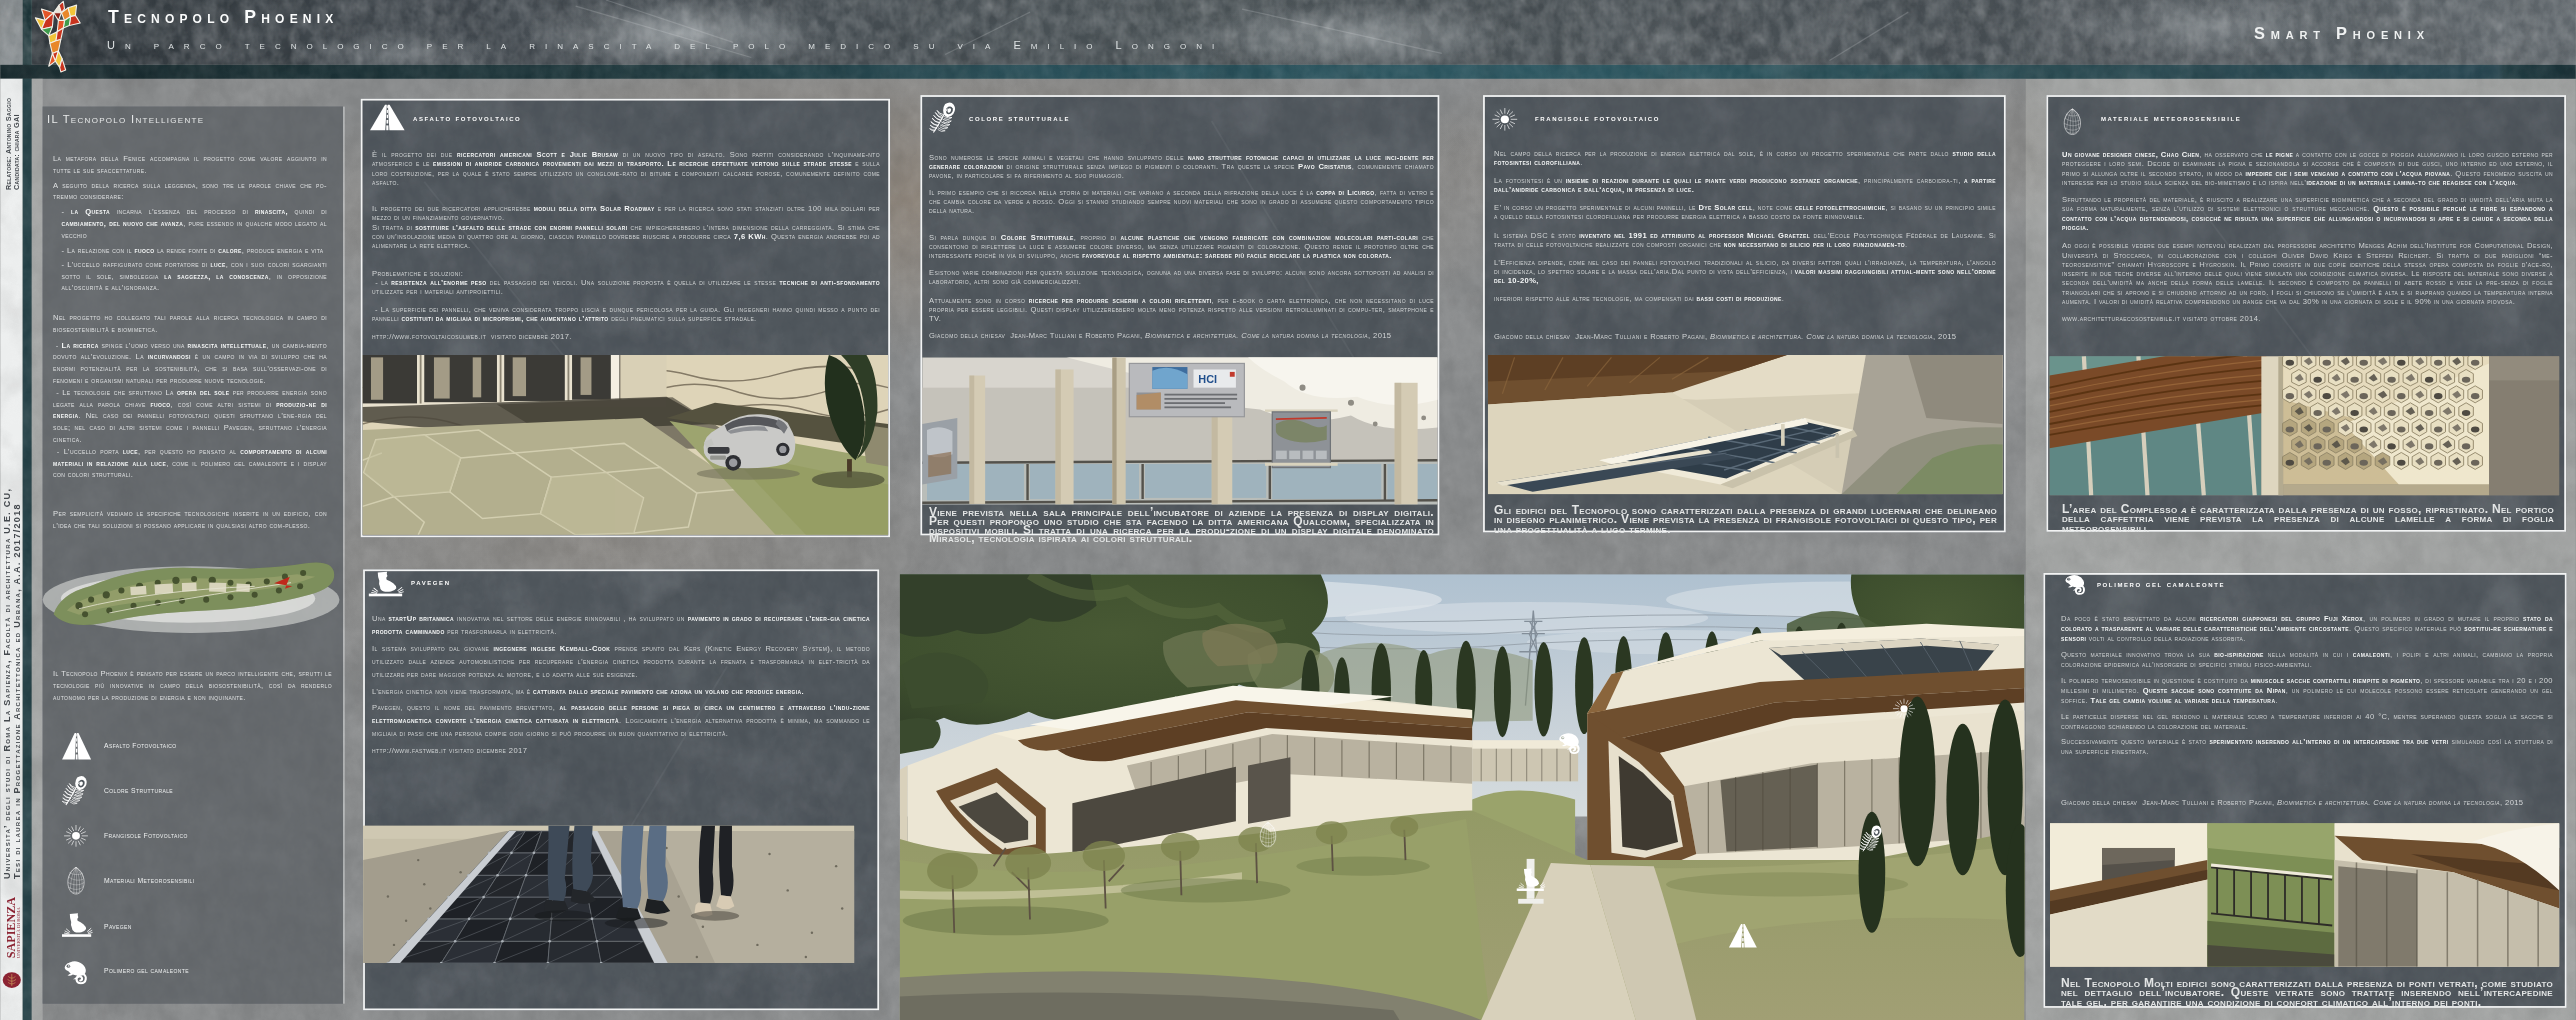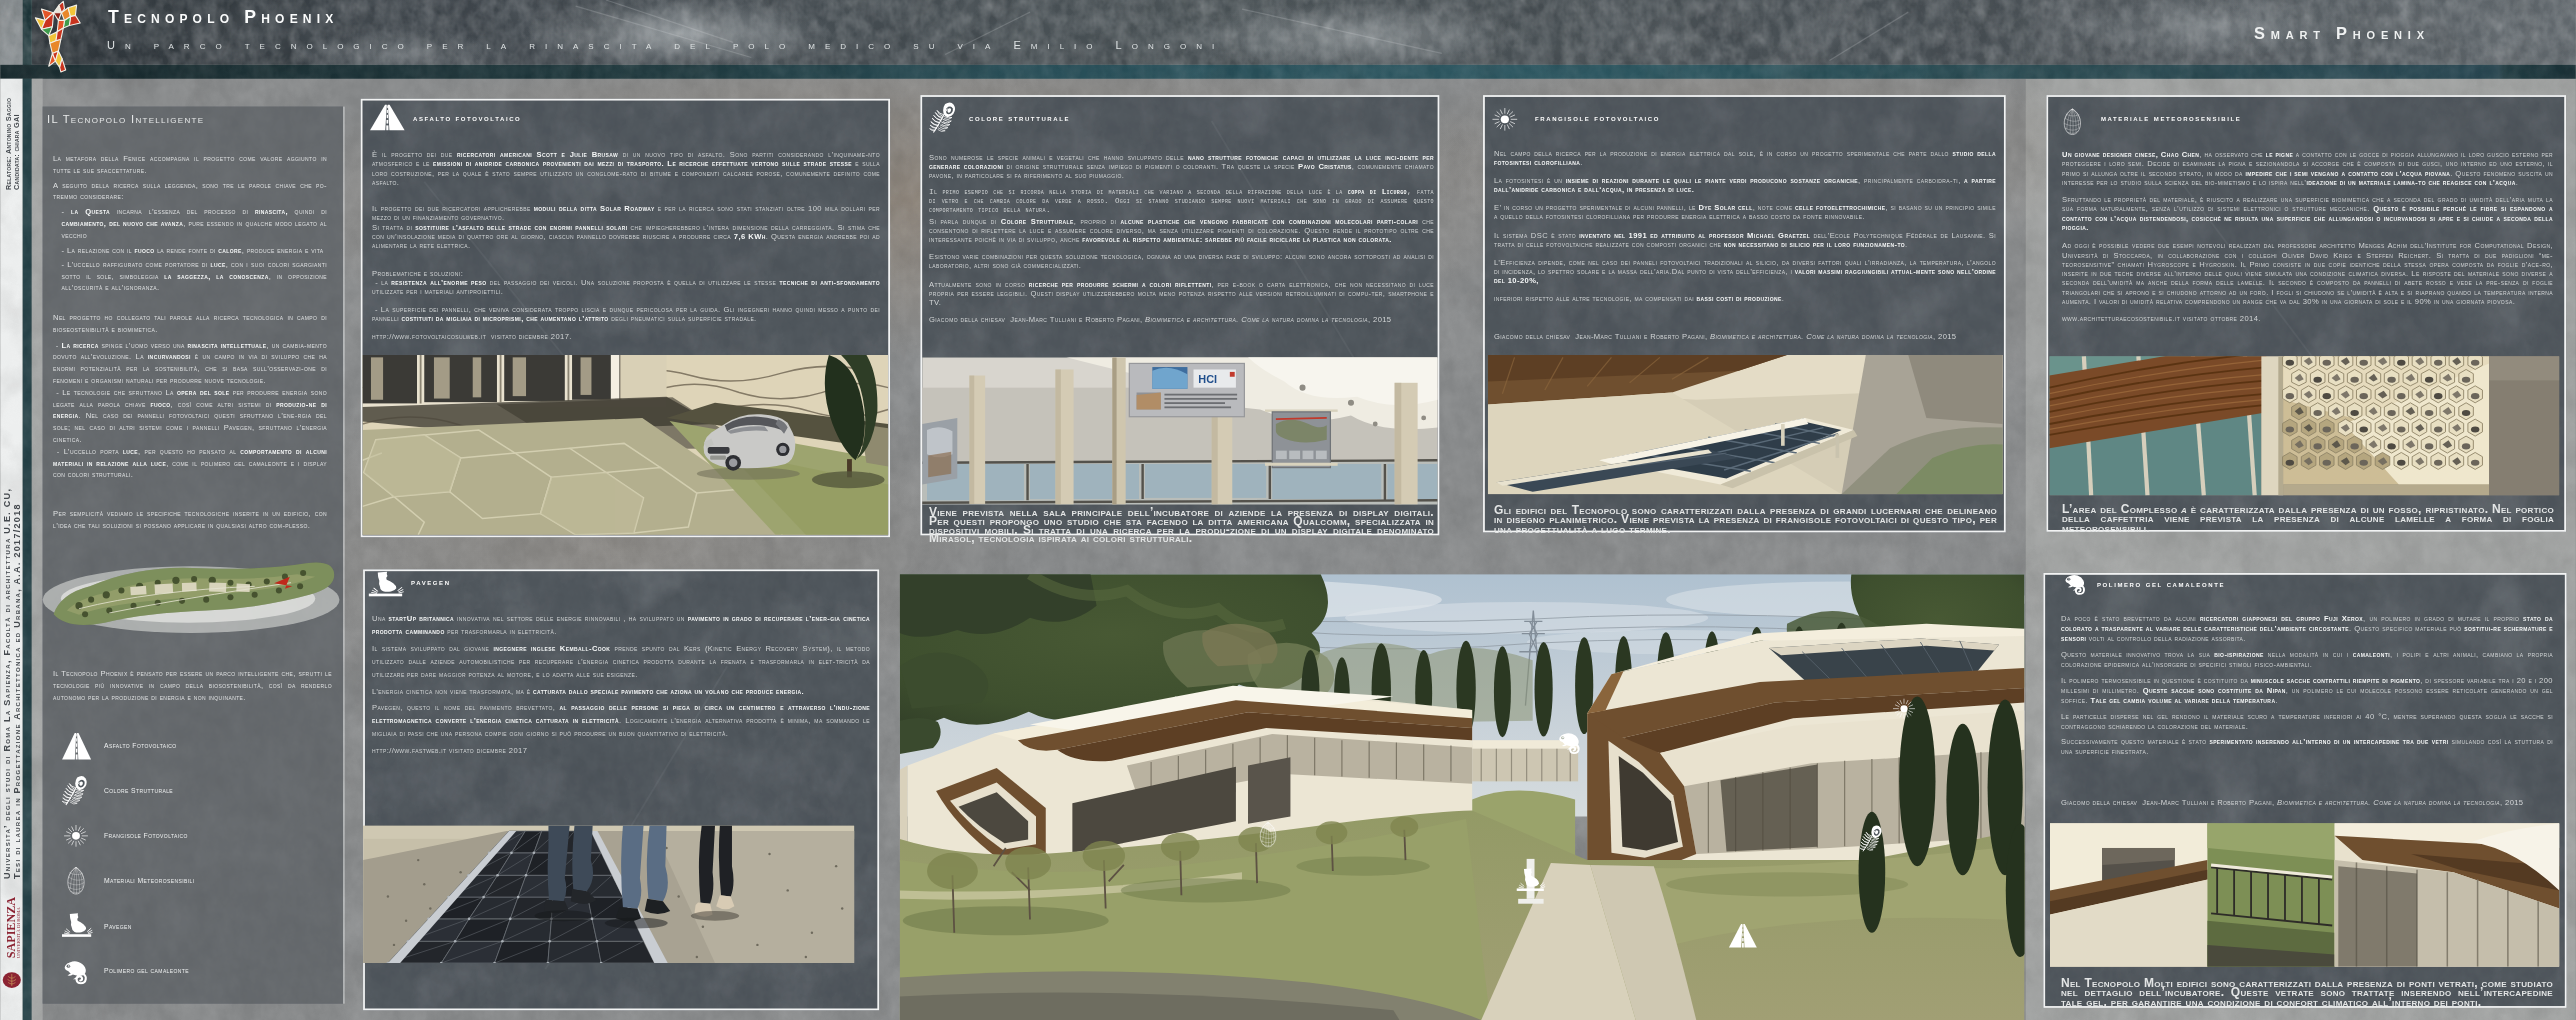--- a/index.html
+++ b/index.html
@@ -1224,21 +1224,21 @@
 <div class="body" style="left:372px;top:150px;width:508px;line-height:9.3px;">
 <p style="margin-bottom:17px;">È il progetto dei due <b>ricercatori americani Scott e Julie Brusaw</b> di un nuovo tipo di asfalto. Sono partiti considerando l’inquiname-nto atmosferico e le <b>emissioni di anidride carbonica provenienti dai mezzi di trasporto.</b> <b>Le ricerche effettuate vertono sulle strade stesse</b> e sulla loro costruzione, per la quale è stato sempre utilizzato un conglome-rato di bitume e componenti calcaree porose, comunemente definito come asfalto.</p>
 <p style="margin-bottom:18px;">Il progetto dei due ricercatori applicherebbe <b>moduli della ditta Solar Roadway</b> e per la ricerca sono stati stanziati oltre 100 mila dollari per mezzo di un finanziamento governativo.<br>Si tratta di <b>sostituire l’asfalto delle strade con enormi pannelli solari</b> che impiegherebbero l’intera dimensione della carreggiata. Si stima che con un’insolazione media di quattro ore al giorno, ciascun pannello dovrebbe riuscire a produrre circa <b>7,6 KWh</b>. Questa energia andrebbe poi ad alimentare la rete elettrica.</p>
 <p style="margin-bottom:8.5px;">Problematiche e soluzioni:<br>&nbsp;- la <b>resistenza all’enorme peso</b> del passaggio dei veicoli. Una soluzione proposta è quella di utilizzare le stesse <b>tecniche di anti-sfondamento</b> utilizzate per i materiali antiproiettili.</p>
 <p style="margin-bottom:7.9px;">&nbsp;- La superficie dei pannelli, che veniva considerata troppo liscia e dunque pericolosa per la guida. Gli ingegneri hanno quindi messo a punto dei pannelli <b>costituiti da migliaia di microprismi, che aumentano l’attrito</b> degli pneumatici sulla superficie stradale.</p>
 <p>http://www.fotovoltaicosulweb.it&nbsp;&nbsp;visitato dicembre 2017.</p>
 </div>
 
 <div class="body" style="left:929px;top:153px;width:505px;line-height:9px;">
 <p style="margin-bottom:7.9px;">Sono numerose le specie animali e vegetali che hanno sviluppato delle <b>nano strutture fotoniche capaci di utilizzare la luce inci-dente per generare colorazioni</b> di origine strutturale senza impiego di pigmenti o coloranti. Tra queste la specie <b>Pavo Cristatus</b>, comunemente chiamato pavone, in particolare si fa riferimento al suo piumaggio.</p>
-<p style="margin-bottom:2px;font-family:Liberation Mono, monospace;">Il primo esempio che si ricorda nella storia di materiali che variano a seconda della rifrazione della luce è la <b>coppa di Licurgo</b>, fatta di vetro e che cambia colore da verde a rosso. Oggi si stanno studiando sempre nuovi materiali che sono in grado di assumere questo comportamento tipico della natura.</p>
+<p style="margin-bottom:18px;">Il primo esempio che si ricorda nella storia di materiali che variano a seconda della rifrazione della luce è la <b>coppa di Licurgo</b>, fatta di vetro e che cambia colore da verde a rosso. Oggi si stanno studiando sempre nuovi materiali che sono in grado di assumere questo comportamento tipico della natura.</p>
 <p style="margin-bottom:8.5px;">Si parla dunque di <b>Colore Strutturale</b>, proprio di <b>alcune plastiche che vengono fabbricate con combinazioni molecolari parti-colari</b> che consentono di riflettere la luce e assumere colore diverso, ma senza utilizzare pigmenti di colorazione. Questo rende il prototipo oltre che interessante poichè in via di sviluppo, anche <b>favorevole al rispetto ambientale: sarebbe più facile riciclare la plastica non colorata.</b></p>
 <p style="margin-bottom:9.7px;">Esistono varie combinazioni per questa soluzione tecnologica, ognuna ad una diversa fase di sviluppo: alcuni sono ancora sottoposti ad analisi di laboratorio, altri sono già commercializzati.</p>
 <p style="margin-bottom:7.9px;">Attualmente sono in corso <b>ricerche per produrre schermi a colori riflettenti</b>, per e-book o carta elettronica, che non necessitano di luce propria per essere leggibili. Questi display utilizzerebbero molta meno potenza rispetto alle versioni retroilluminati di compu-ter, smartphone e TV.</p>
 <p>Giacomo della chiesav&nbsp;&nbsp;Jean-Marc Tulliani e Roberto Pagani, <i>Biomimetica e architettura.</i> <i>Come la natura domina la tecnologia</i>, 2015</p>
 </div>
 
 <div class="body" style="left:1494px;top:149px;width:502px;line-height:9.3px;">
 <p style="margin-bottom:8.5px;">Nel campo della ricerca per la produzione di energia elettrica dal sole, è in corso un progetto sperimentale che parte dallo <b>studio della fotosintesi clorofilliana</b>.</p>
 <p style="margin-bottom:8.5px;">La fotosintesi è un <b>insieme di reazioni durante le quali le piante verdi producono sostanze organiche</b>, principalmente carboidra-ti, <b>a partire dall’anidride carbonica e dall‘acqua, in presenza di luce.</b></p>
 <p style="margin-bottom:9px;">E’ in corso un progetto sperimentale di alcuni pannelli, le <b>Dye Solar cell</b>, note come <b>celle fotoelettrochimiche</b>, si basano su un principio simile a quello della fotosintesi clorofilliana per produrre energia elettrica a basso costo da fonte rinnovabile.</p>

